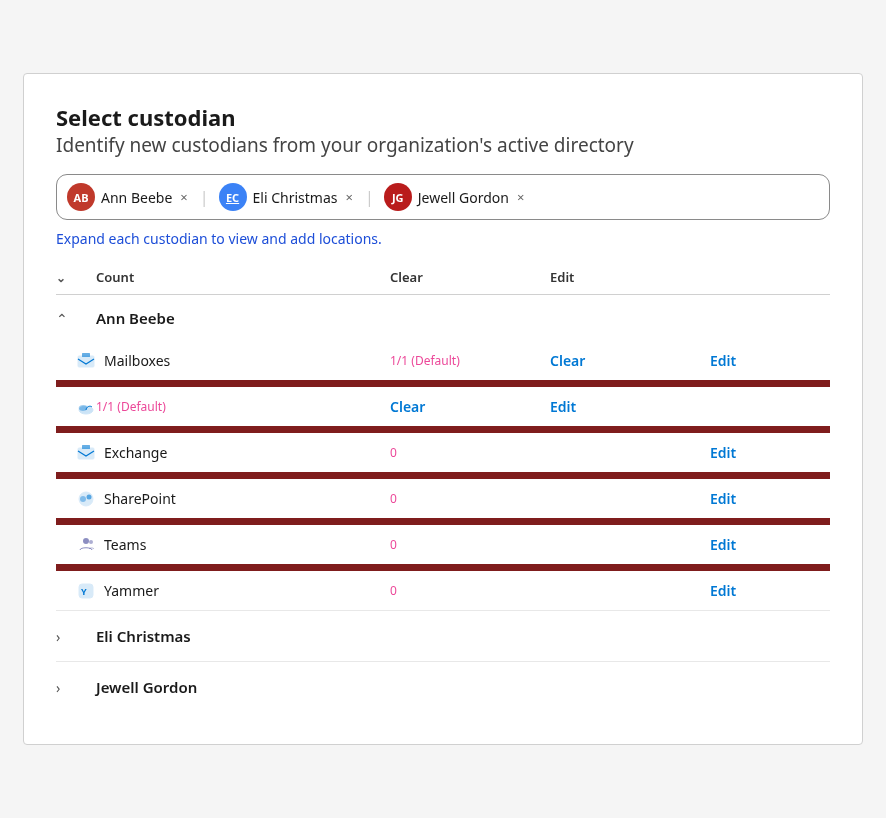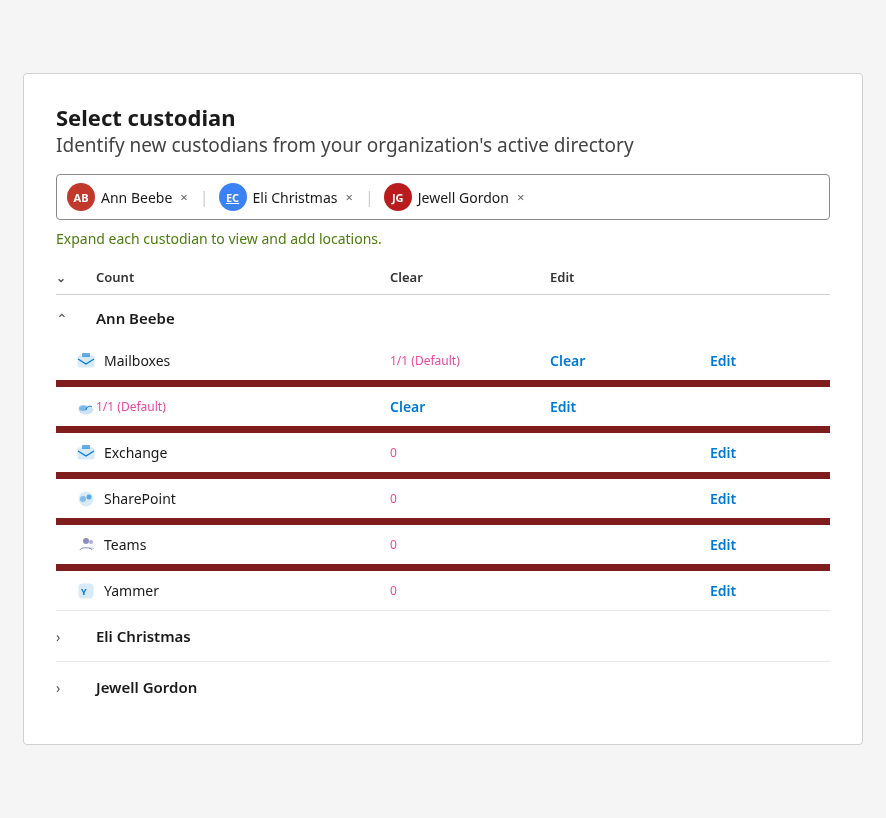--- a/index.html
+++ b/index.html
@@ -24,21 +24,21 @@
       font-weight: 700;
       color: #1a1a1a;
     }
     .subtitle {
       font-size: 19px;
       color: #444;
       margin-bottom: 16px;
     }
     .search-box {
       border: 1px solid #8a8a8a;
-      border-radius: 4px;
+      border-radius: 11px;
       padding: 8px 10px;
       display: flex;
       flex-wrap: wrap;
       gap: 6px;
       align-items: center;
       min-height: 44px;
       margin-bottom: 9px;
     }
     .tag {
       display: flex;
@@ -67,21 +67,21 @@
       color: #666;
       font-size: 13px;
       padding: 0 2px;
     }
     .tag-separator {
       color: #ccc;
       margin: 0 4px;
     }
     .expand-note {
       font-size: 14px;
-      color: #4d7c0f;
+      color: #1d4ed8;
       margin-bottom: 12px;
     }
     .table-header {
       display: grid;
       grid-template-columns: 40px 1fr 160px 160px 120px;
       align-items: center;
       padding: 8px 0;
       border-bottom: 1px solid #d0d0d0;
     }
     .th {

